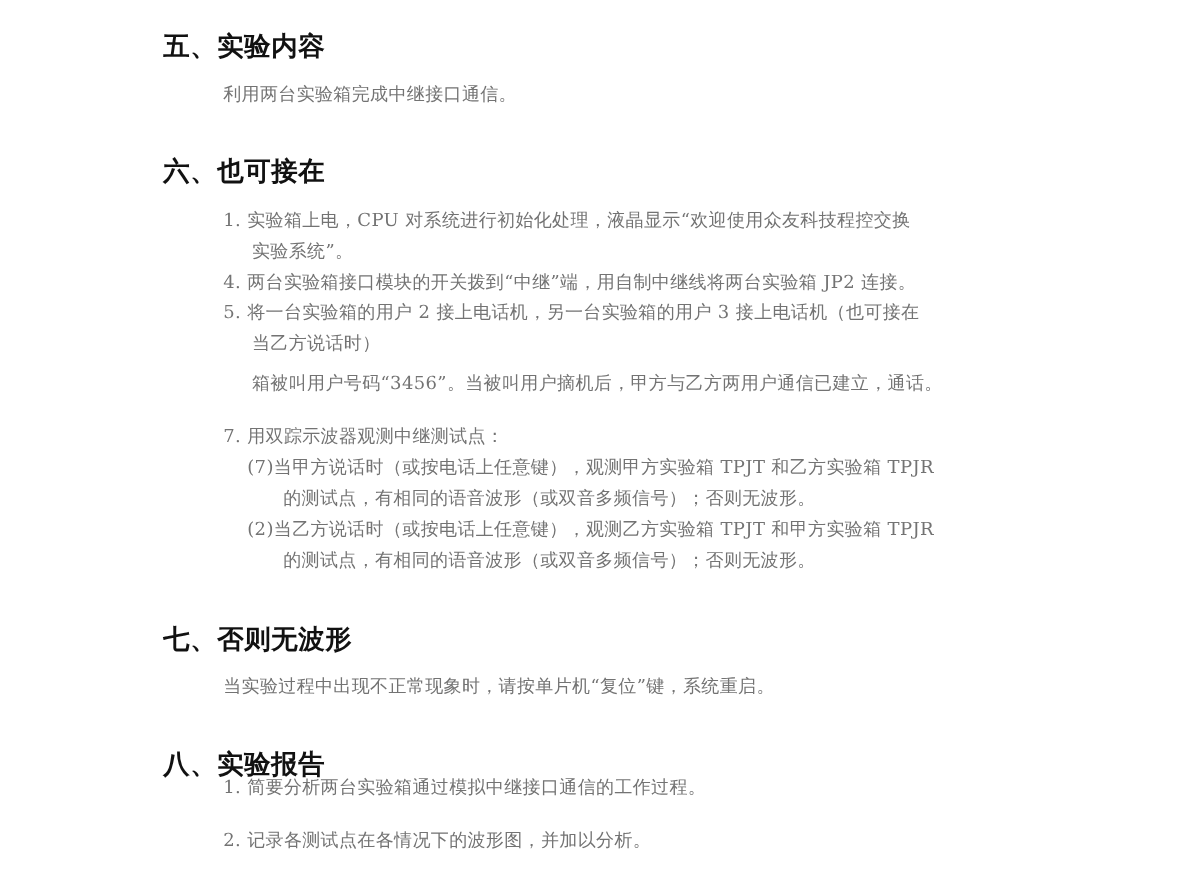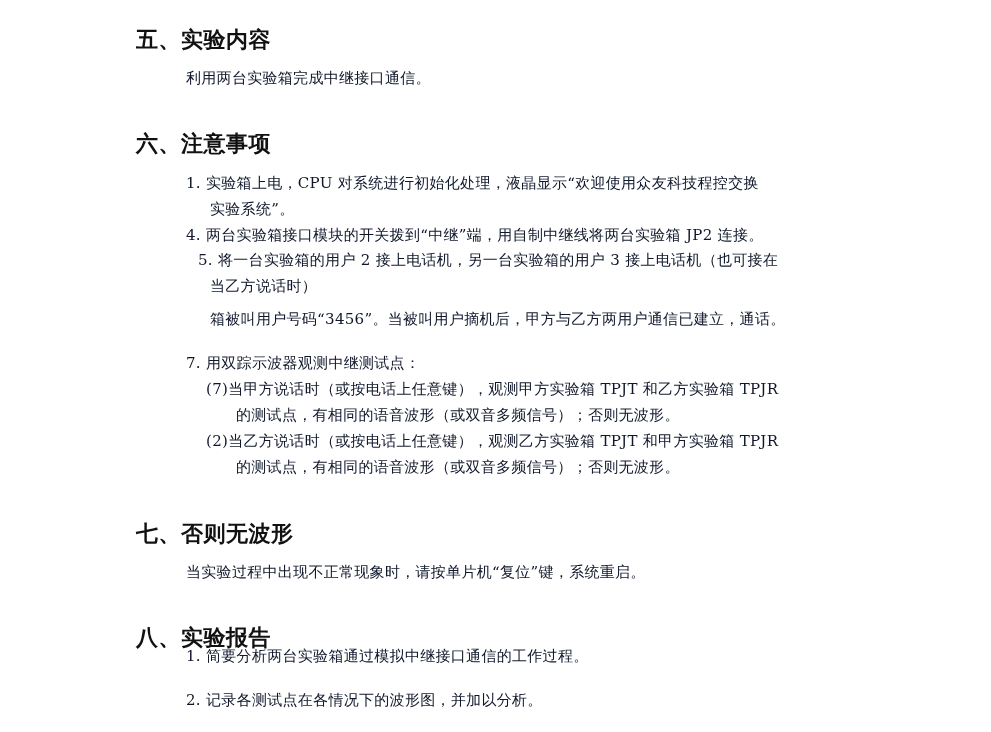--- a/index.html
+++ b/index.html
@@ -9,40 +9,40 @@
       color: #1a1a1a;
     }
     .page { position: absolute; left: 0; top: 0; width: 991px; height: 732px; }
     .heading {
       position: absolute; left: 136px;
       font-family: "DejaVu Sans", "Liberation Sans", sans-serif;
       font-weight: bold; font-size: 22px; line-height: 28px; color: #111;
       letter-spacing: 0.5px; white-space: nowrap;
     }
     .line {
-      position: absolute; font-size: 15px; line-height: 20px; color: #0f172a;
+      position: absolute; font-size: 15px; line-height: 20px; color: #737373;
       white-space: nowrap; letter-spacing: 0.3px;
     }
   </style>
 </head>
 <body>
 
 <div class="page">
 
   <div class="heading" style="top:26px;">五、实验内容</div>
   <div class="line" style="left:186px; top:68px;">利用两台实验箱完成中继接口通信。</div>
 
-  <div class="heading" style="top:130px;">六、注意事项</div>
+  <div class="heading" style="top:130px;">六、也可接在</div>
 
   <div class="line" style="left:186px; top:173px;">1. 实验箱上电，CPU 对系统进行初始化处理，液晶显示“欢迎使用众友科技程控交换</div>
   <div class="line" style="left:210px; top:199px;">实验系统”。</div>
 
   <div class="line" style="left:186px; top:225px;">4. 两台实验箱接口模块的开关拨到“中继”端，用自制中继线将两台实验箱 JP2 连接。</div>
 
-  <div class="line" style="left:186px; top:250px;margin-left:12px;">5. 将一台实验箱的用户 2 接上电话机，另一台实验箱的用户 3 接上电话机（也可接在</div>
+  <div class="line" style="left:186px; top:250px;">5. 将一台实验箱的用户 2 接上电话机，另一台实验箱的用户 3 接上电话机（也可接在</div>
   <div class="line" style="left:210px; top:276px;">当乙方说话时）</div>
 
   <div class="line" style="left:210px; top:309px;">箱被叫用户号码“3456”。当被叫用户摘机后，甲方与乙方两用户通信已建立，通话。</div>
 
   <div class="line" style="left:186px; top:353px;">7. 用双踪示波器观测中继测试点：</div>
 
   <div class="line" style="left:206px; top:379px;">(7)当甲方说话时（或按电话上任意键），观测甲方实验箱 TPJT 和乙方实验箱 TPJR</div>
   <div class="line" style="left:236px; top:405px;">的测试点，有相同的语音波形（或双音多频信号）；否则无波形。</div>
 
   <div class="line" style="left:206px; top:431px;">(2)当乙方说话时（或按电话上任意键），观测乙方实验箱 TPJT 和甲方实验箱 TPJR</div>

